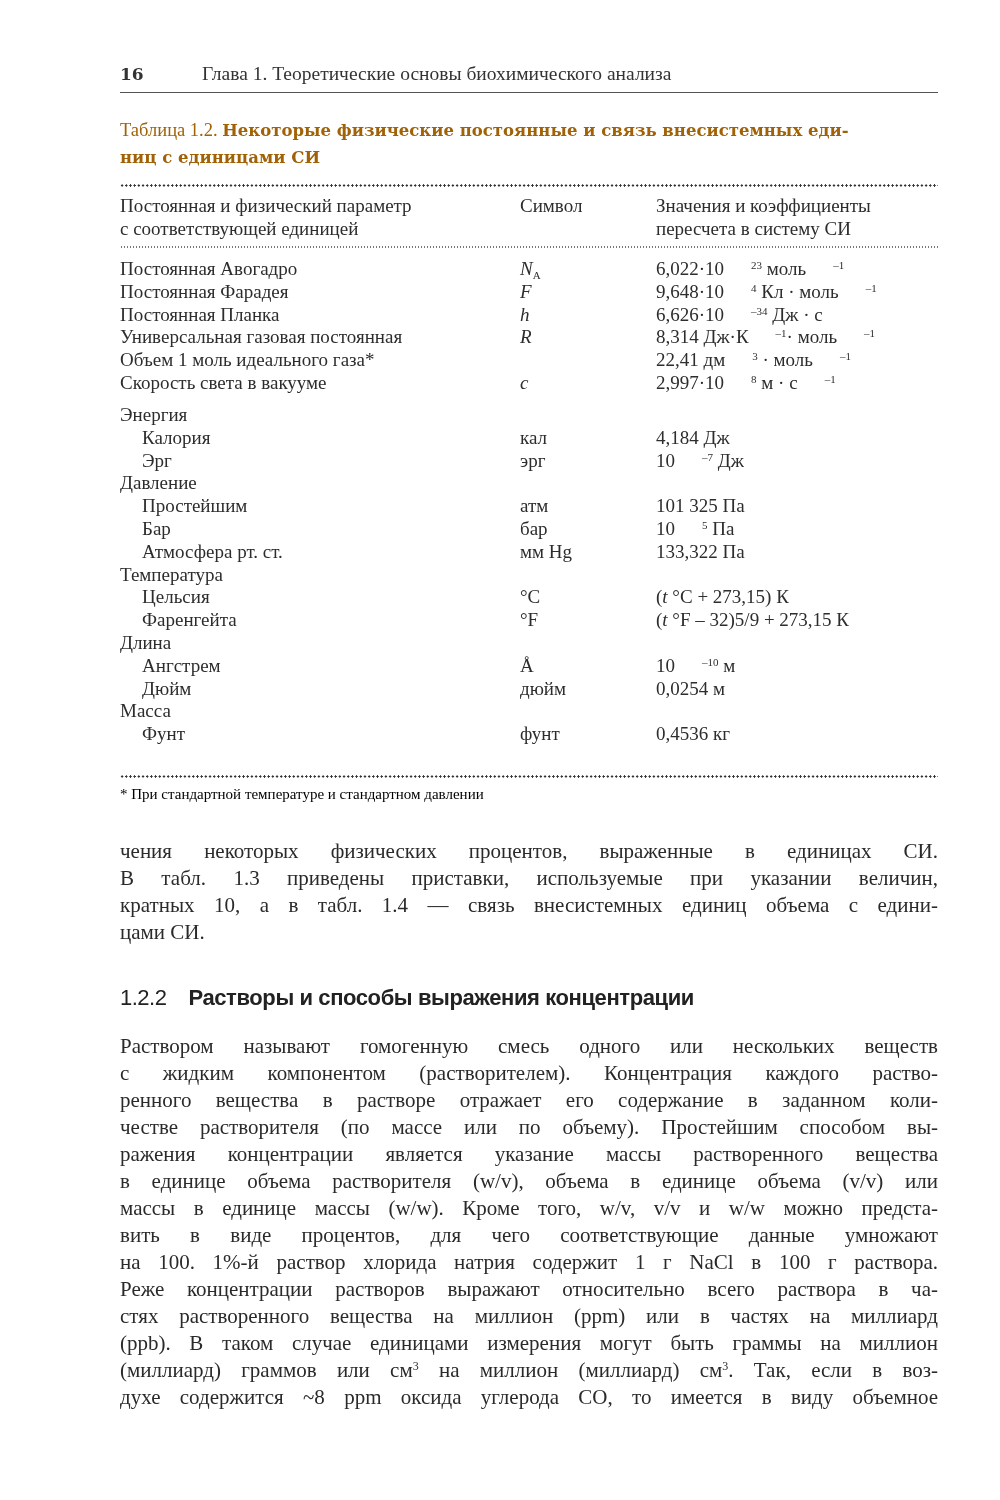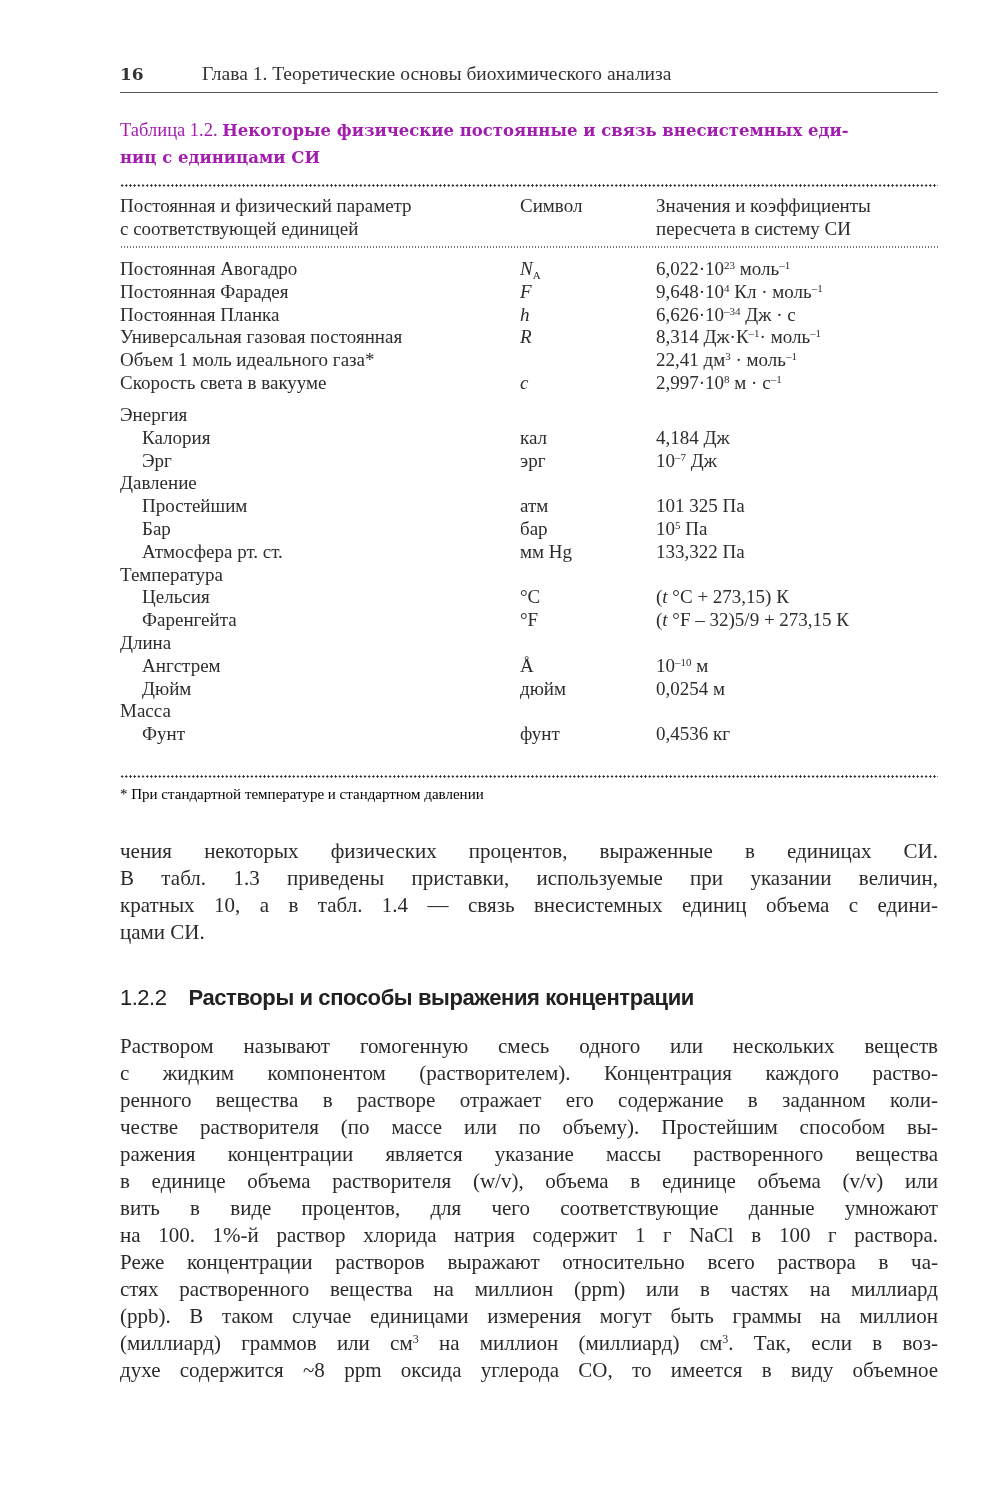--- a/index.html
+++ b/index.html
@@ -50,21 +50,21 @@
 
   
   .caption {
     position: absolute;
     top: 117px;
     left: 0;
     width: 818px;
     font-family: "Liberation Serif", serif;
     font-size: 18.5px;
     line-height: 27px;
-    color: #a21caf;
+    color: #a16207;
   }
   .caption .lead { font-weight: normal; }
   .caption .bold { font-weight: bold; font-family: "DejaVu Serif", serif; font-size: 16.5px; }
 
   .dots-heavy {
     position: absolute;
     left: 0;
     width: 818px;
     height: 3px;
     background-image: radial-gradient(circle, #333 1.1px, transparent 1.3px);
@@ -94,21 +94,21 @@
     position: relative;
     height: 22.8px;
     line-height: 22.8px;
     white-space: nowrap;
   }
   .tbl .c1 { position: absolute; left: 0; }
   .tbl .c1.indent { left: 22px; }
   .tbl .c2 { position: absolute; left: 400px; text-align: center; }
   .tbl .c3 { position: absolute; left: 536px; }
   .tbl .ital { font-style: italic; }
-  .tbl sup { font-size: 11px; vertical-align: 6px; line-height: 0; }
+  .tbl sup { font-size: 11px; vertical-align: 6px; line-height: 0; margin-left: 27px; }
   .tbl sub { font-size: 11px; vertical-align: -4px; line-height: 0; }
 
   .thead {
     position: absolute;
     top: 194px;
     left: 0;
     width: 818px;
     font-family: "Liberation Serif", serif;
     font-size: 19px;
     line-height: 23px;
@@ -311,20 +311,21 @@
     <span class="num">1.2.2</span><span class="title">Растворы и способы выражения концентрации</span>
   </div>
 
   <div class="para" style="top:1033px">
     <span class="ln">Раствором называют гомогенную смесь одного или нескольких веществ</span>
     <span class="ln">с жидким компонентом (растворителем). Концентрация каждого раство-</span>
     <span class="ln">ренного вещества в растворе отражает его содержание в заданном коли-</span>
     <span class="ln">честве растворителя (по массе или по объему). Простейшим способом вы-</span>
     <span class="ln">ражения концентрации является указание массы растворенного вещества</span>
     <span class="ln">в единице объема растворителя (w/v), объема в единице объема (v/v) или</span>
+    <span class="ln">массы в единице массы (w/w). Кроме того, w/v, v/v и w/w можно предста-</span>
     <span class="ln">вить в виде процентов, для чего соответствующие данные умножают</span>
     <span class="ln">на 100. 1%-й раствор хлорида натрия содержит 1 г NaCl в 100 г раствора.</span>
     <span class="ln">Реже концентрации растворов выражают относительно всего раствора в ча-</span>
     <span class="ln">стях растворенного вещества на миллион (ppm) или в частях на миллиард</span>
     <span class="ln">(ppb). В таком случае единицами измерения могут быть граммы на миллион</span>
     <span class="ln"><span>(миллиард) граммов или см</span><sup>3</sup><span> на миллион (миллиард) см</span><sup>3</sup><span>. Так, если в воз-</span></span>
     <span class="ln">духе содержится ~8 ppm оксида углерода CO, то имеется в виду объемное</span>
   </div>
 
 </div>

